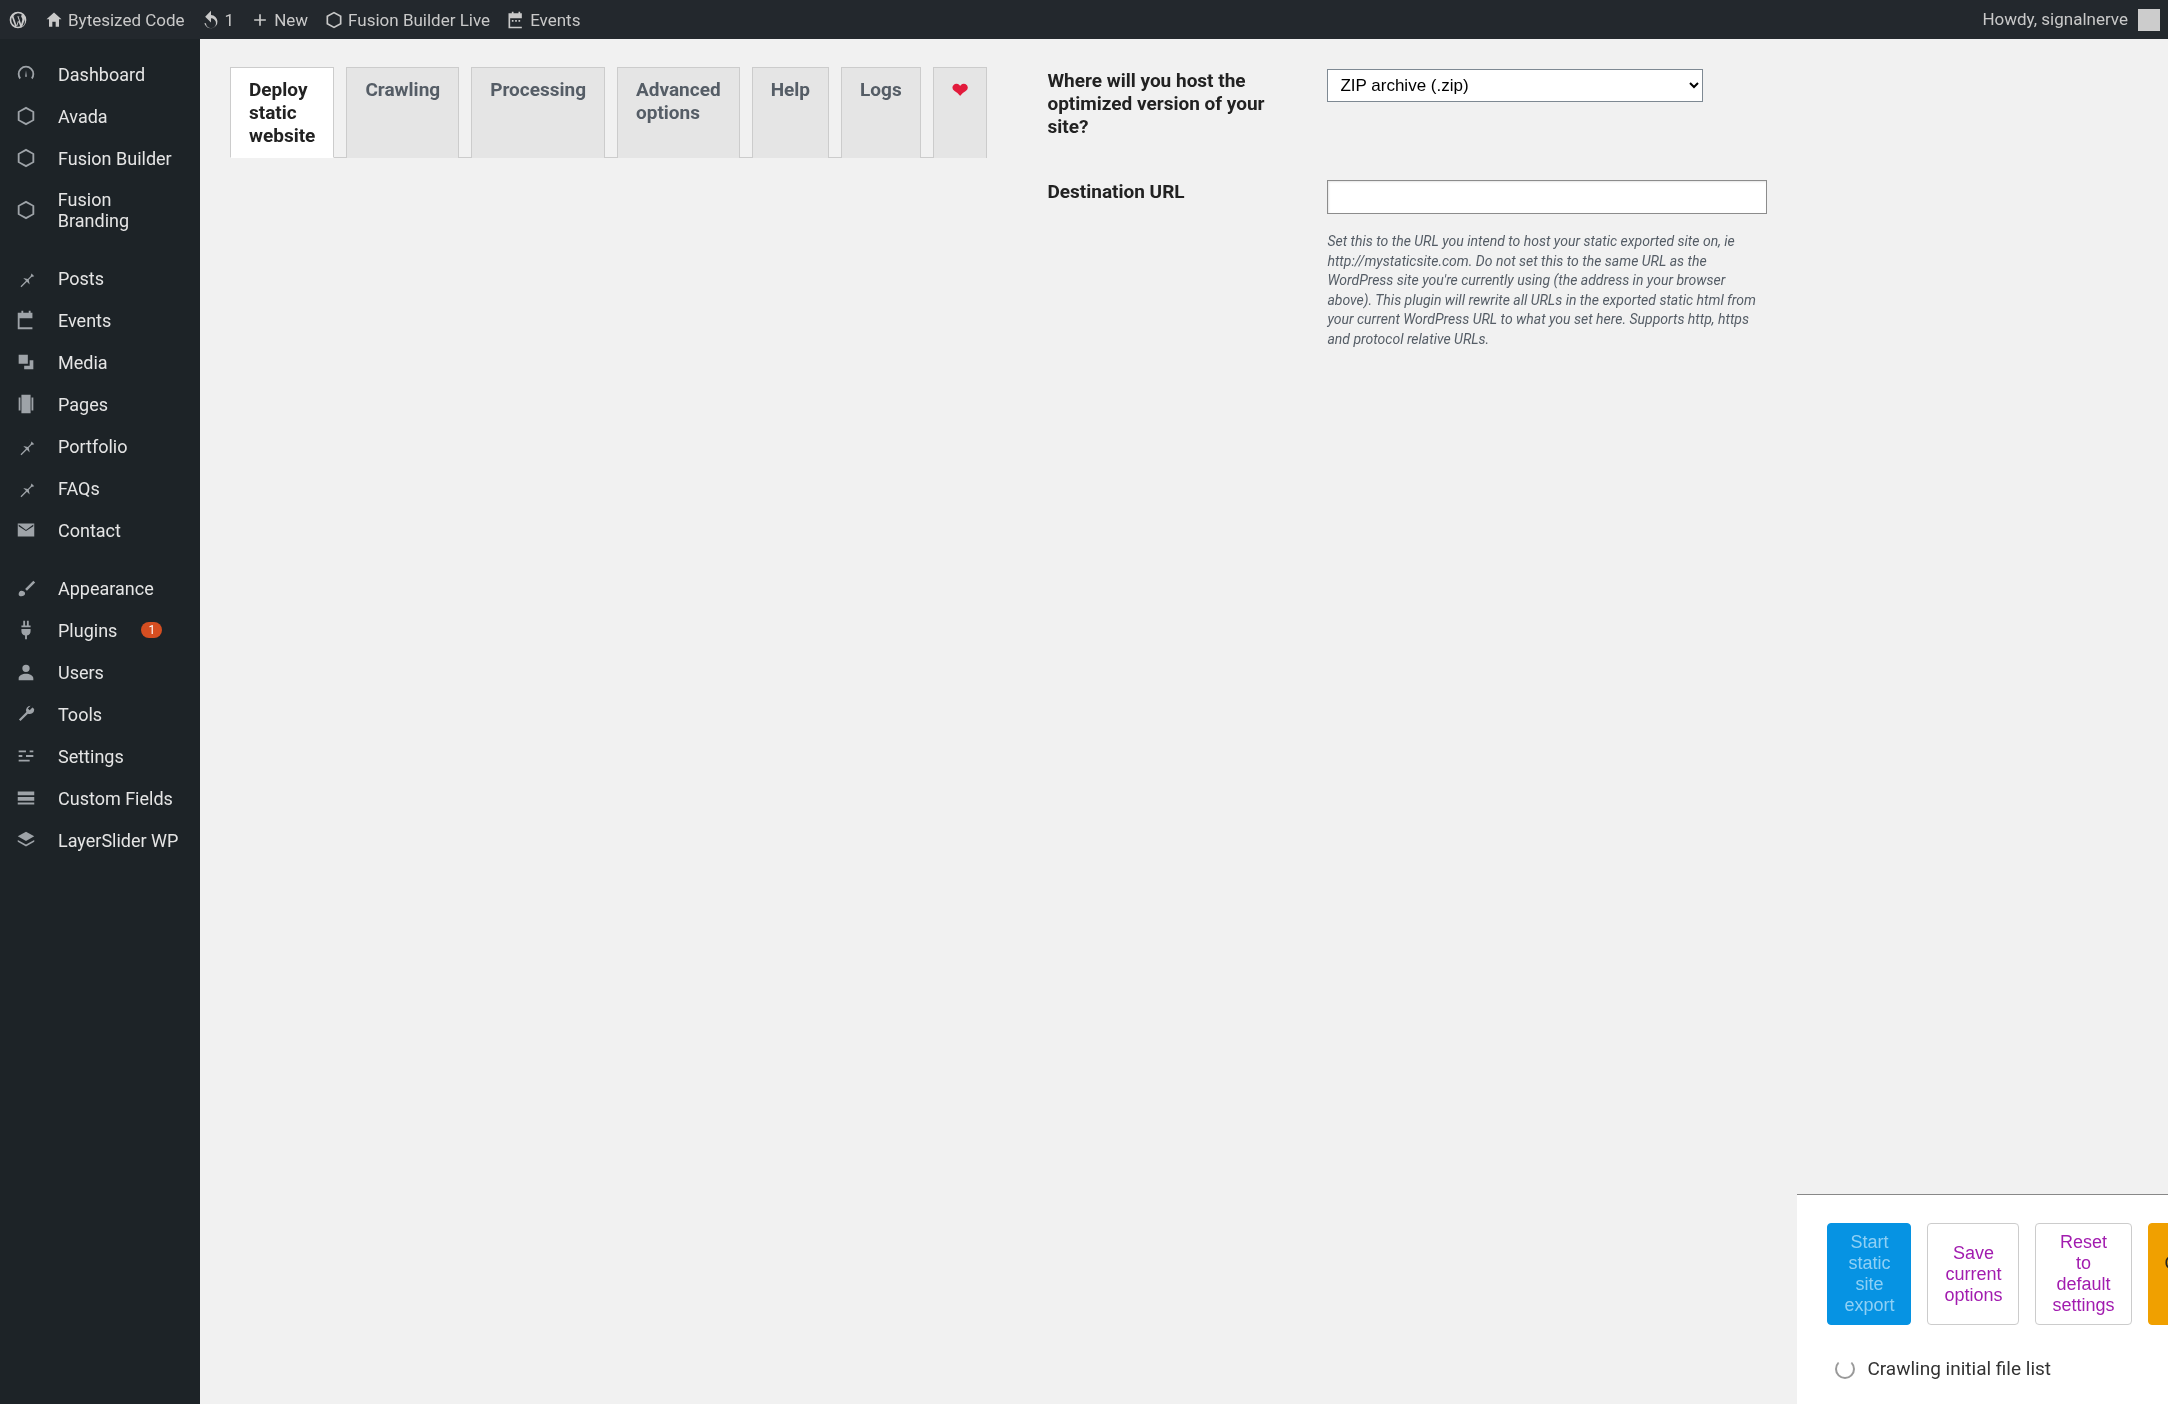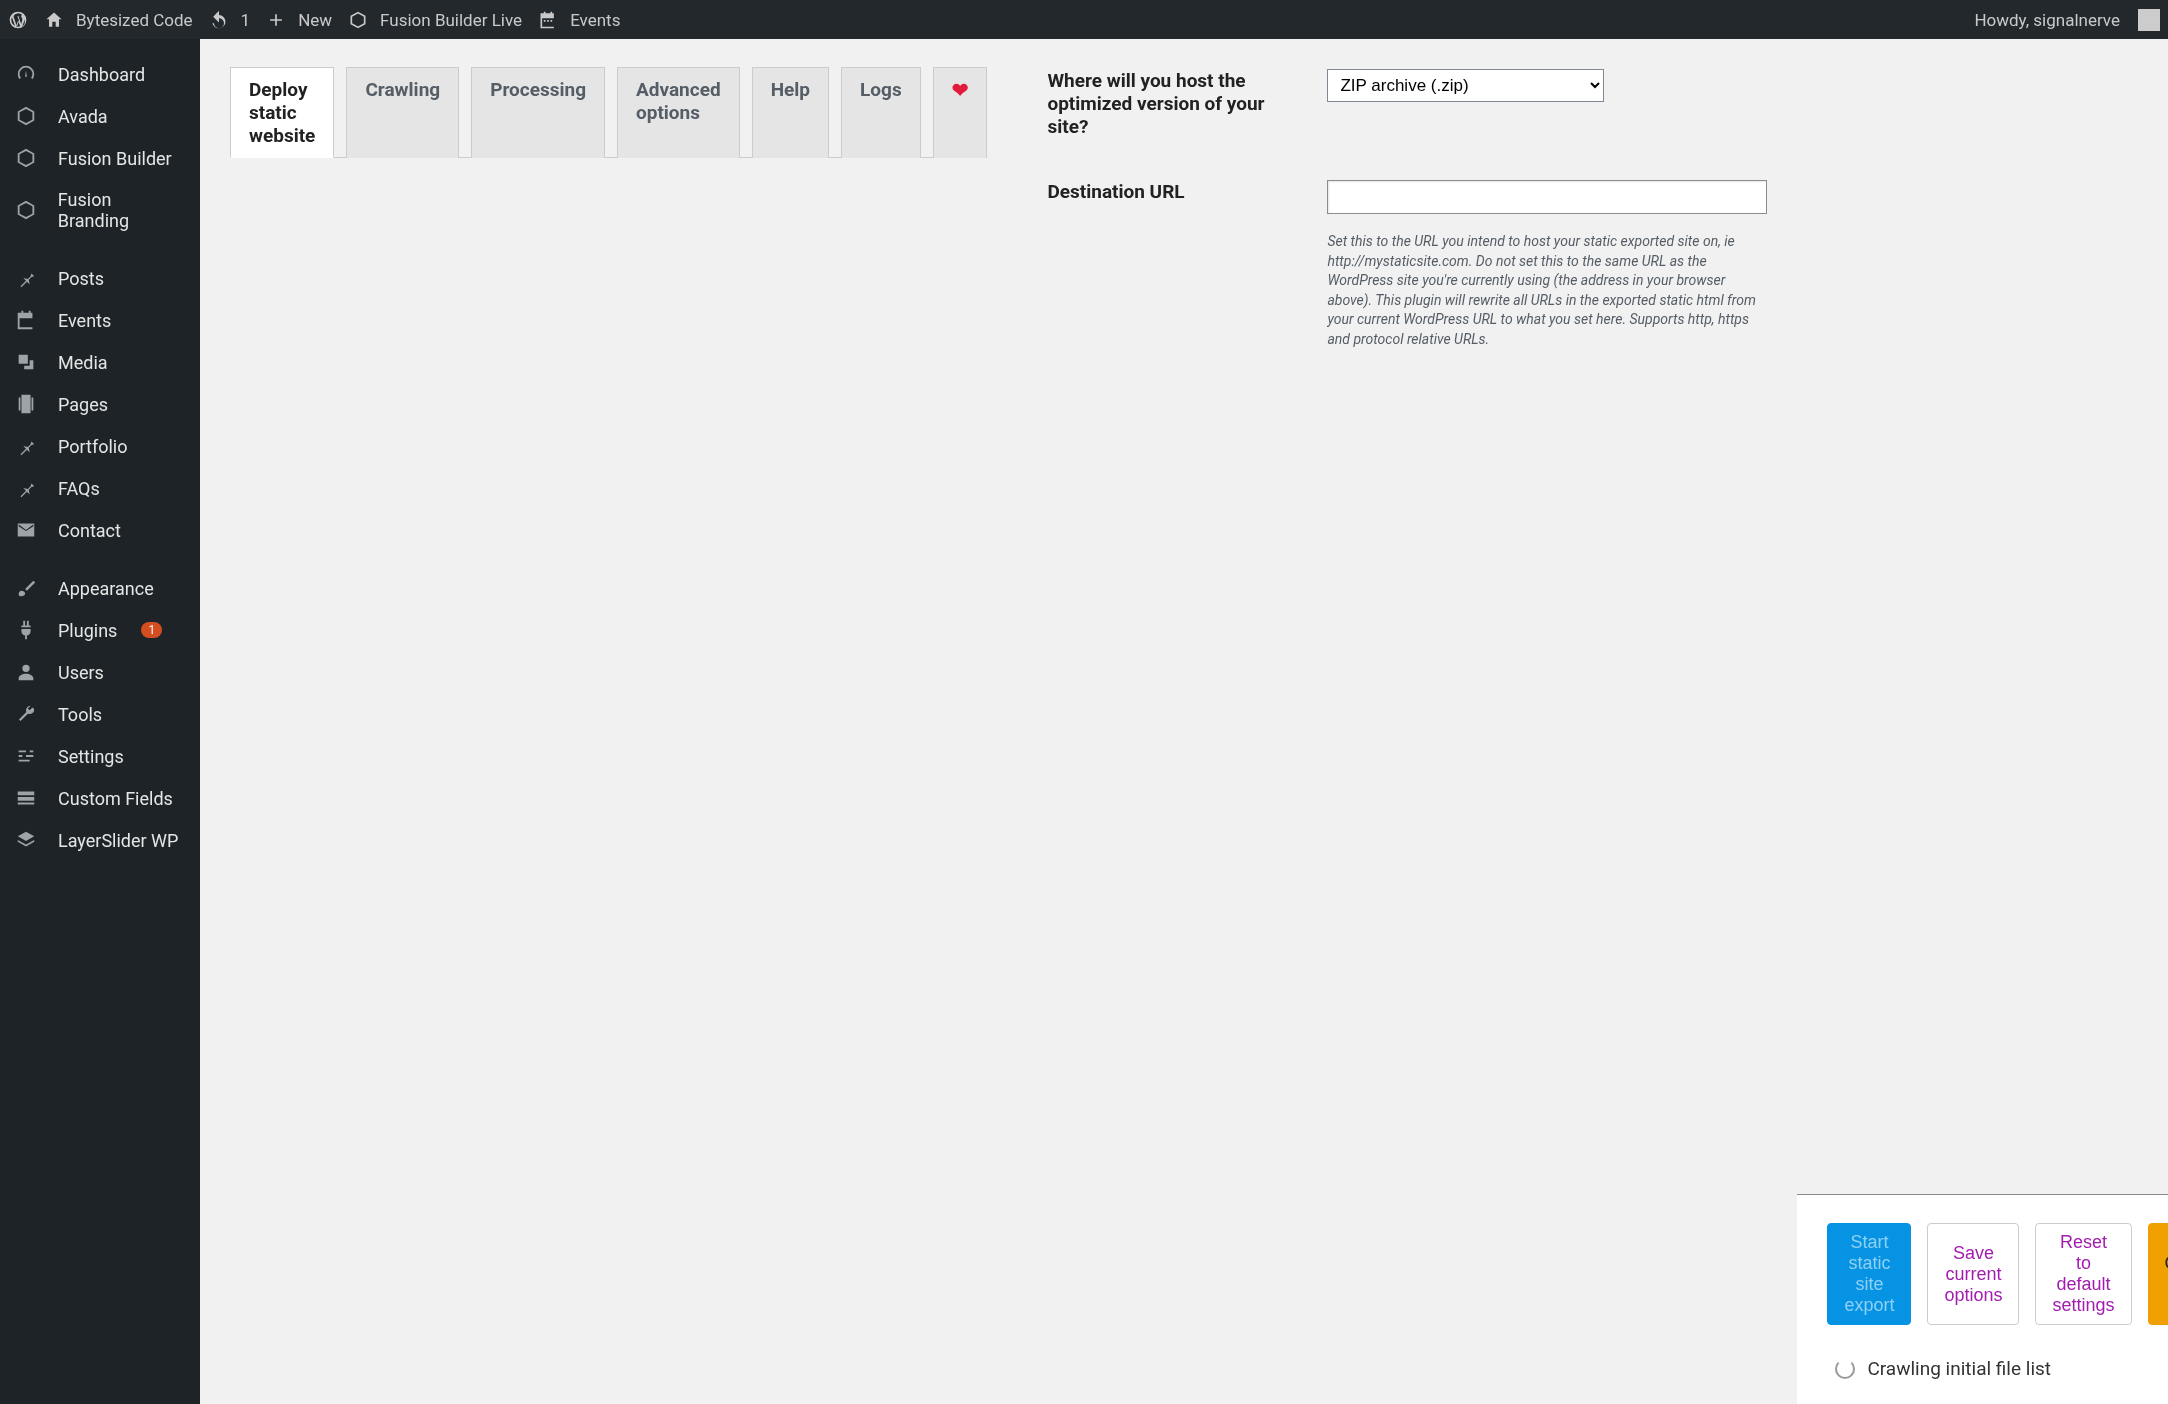--- a/index.html
+++ b/index.html
@@ -19,22 +19,21 @@
       padding: 0 8px;
       justify-content: space-between;
     }
     .admin-bar-left, .admin-bar-right {
       display: flex;
       align-items: center;
       gap: 16px;
     }
     .admin-bar-item {
       display: flex;
-      align-items: center;
-      gap: 12px;
+      gap: 4px;
       color: #c9c9c9;
       font-size: 17px;
       cursor: pointer;
     }
     .admin-bar-item .icon { display: inline-flex; }
     .admin-bar-right .avatar {
       width: 22px; height: 22px;
       background: #ccc;
       display: inline-block;
       margin-left: 6px;
@@ -103,21 +102,21 @@
       width: 280px;
       font-size: 19px;
       font-weight: 700;
       color: #222;
       padding-right: 20px;
     }
     .form-field { flex: 1; font-size: 19px; color: #333; }
     .form-field select {
       font-size: 17px;
       padding: 5px 8px;
-      width: 277px;
+      width: 376px;
       background: #fff;
       border: 1px solid #7e8993;
     }
     .form-field input[type="checkbox"] {
       width: 18px; height: 18px;
       margin-right: 8px;
       vertical-align: middle;
     }
     .form-field input[type="text"] {
       width: 440px;

